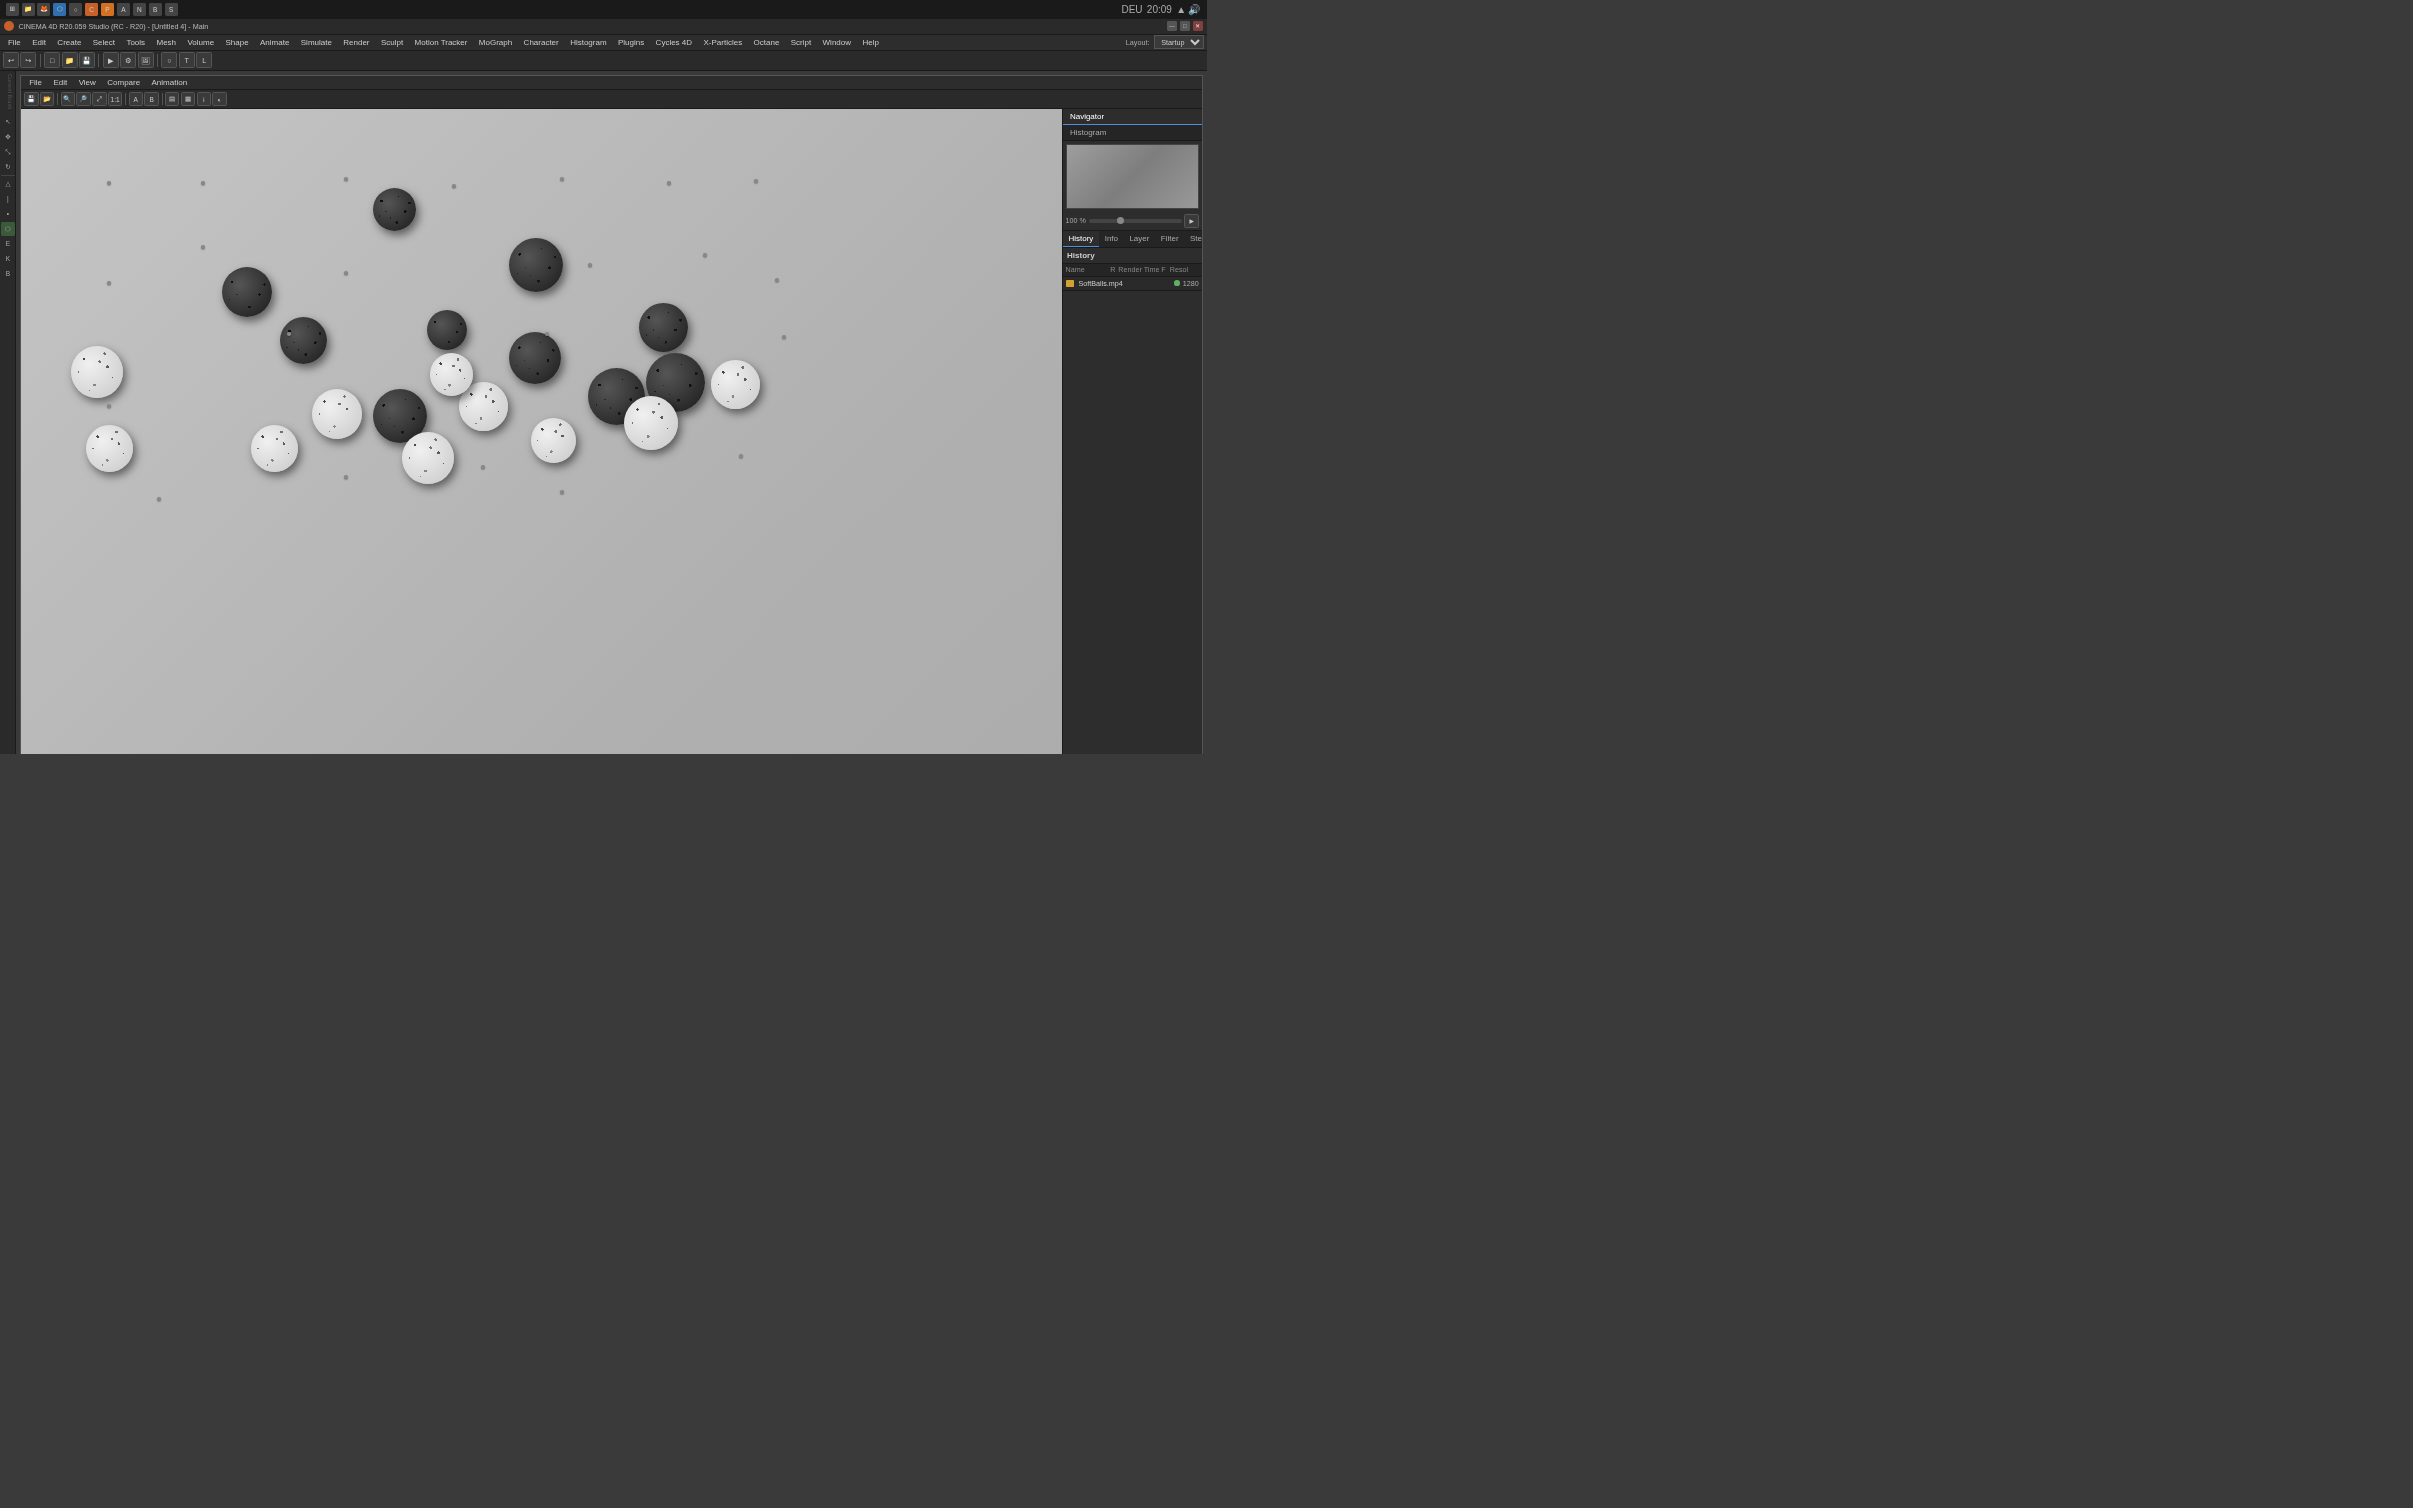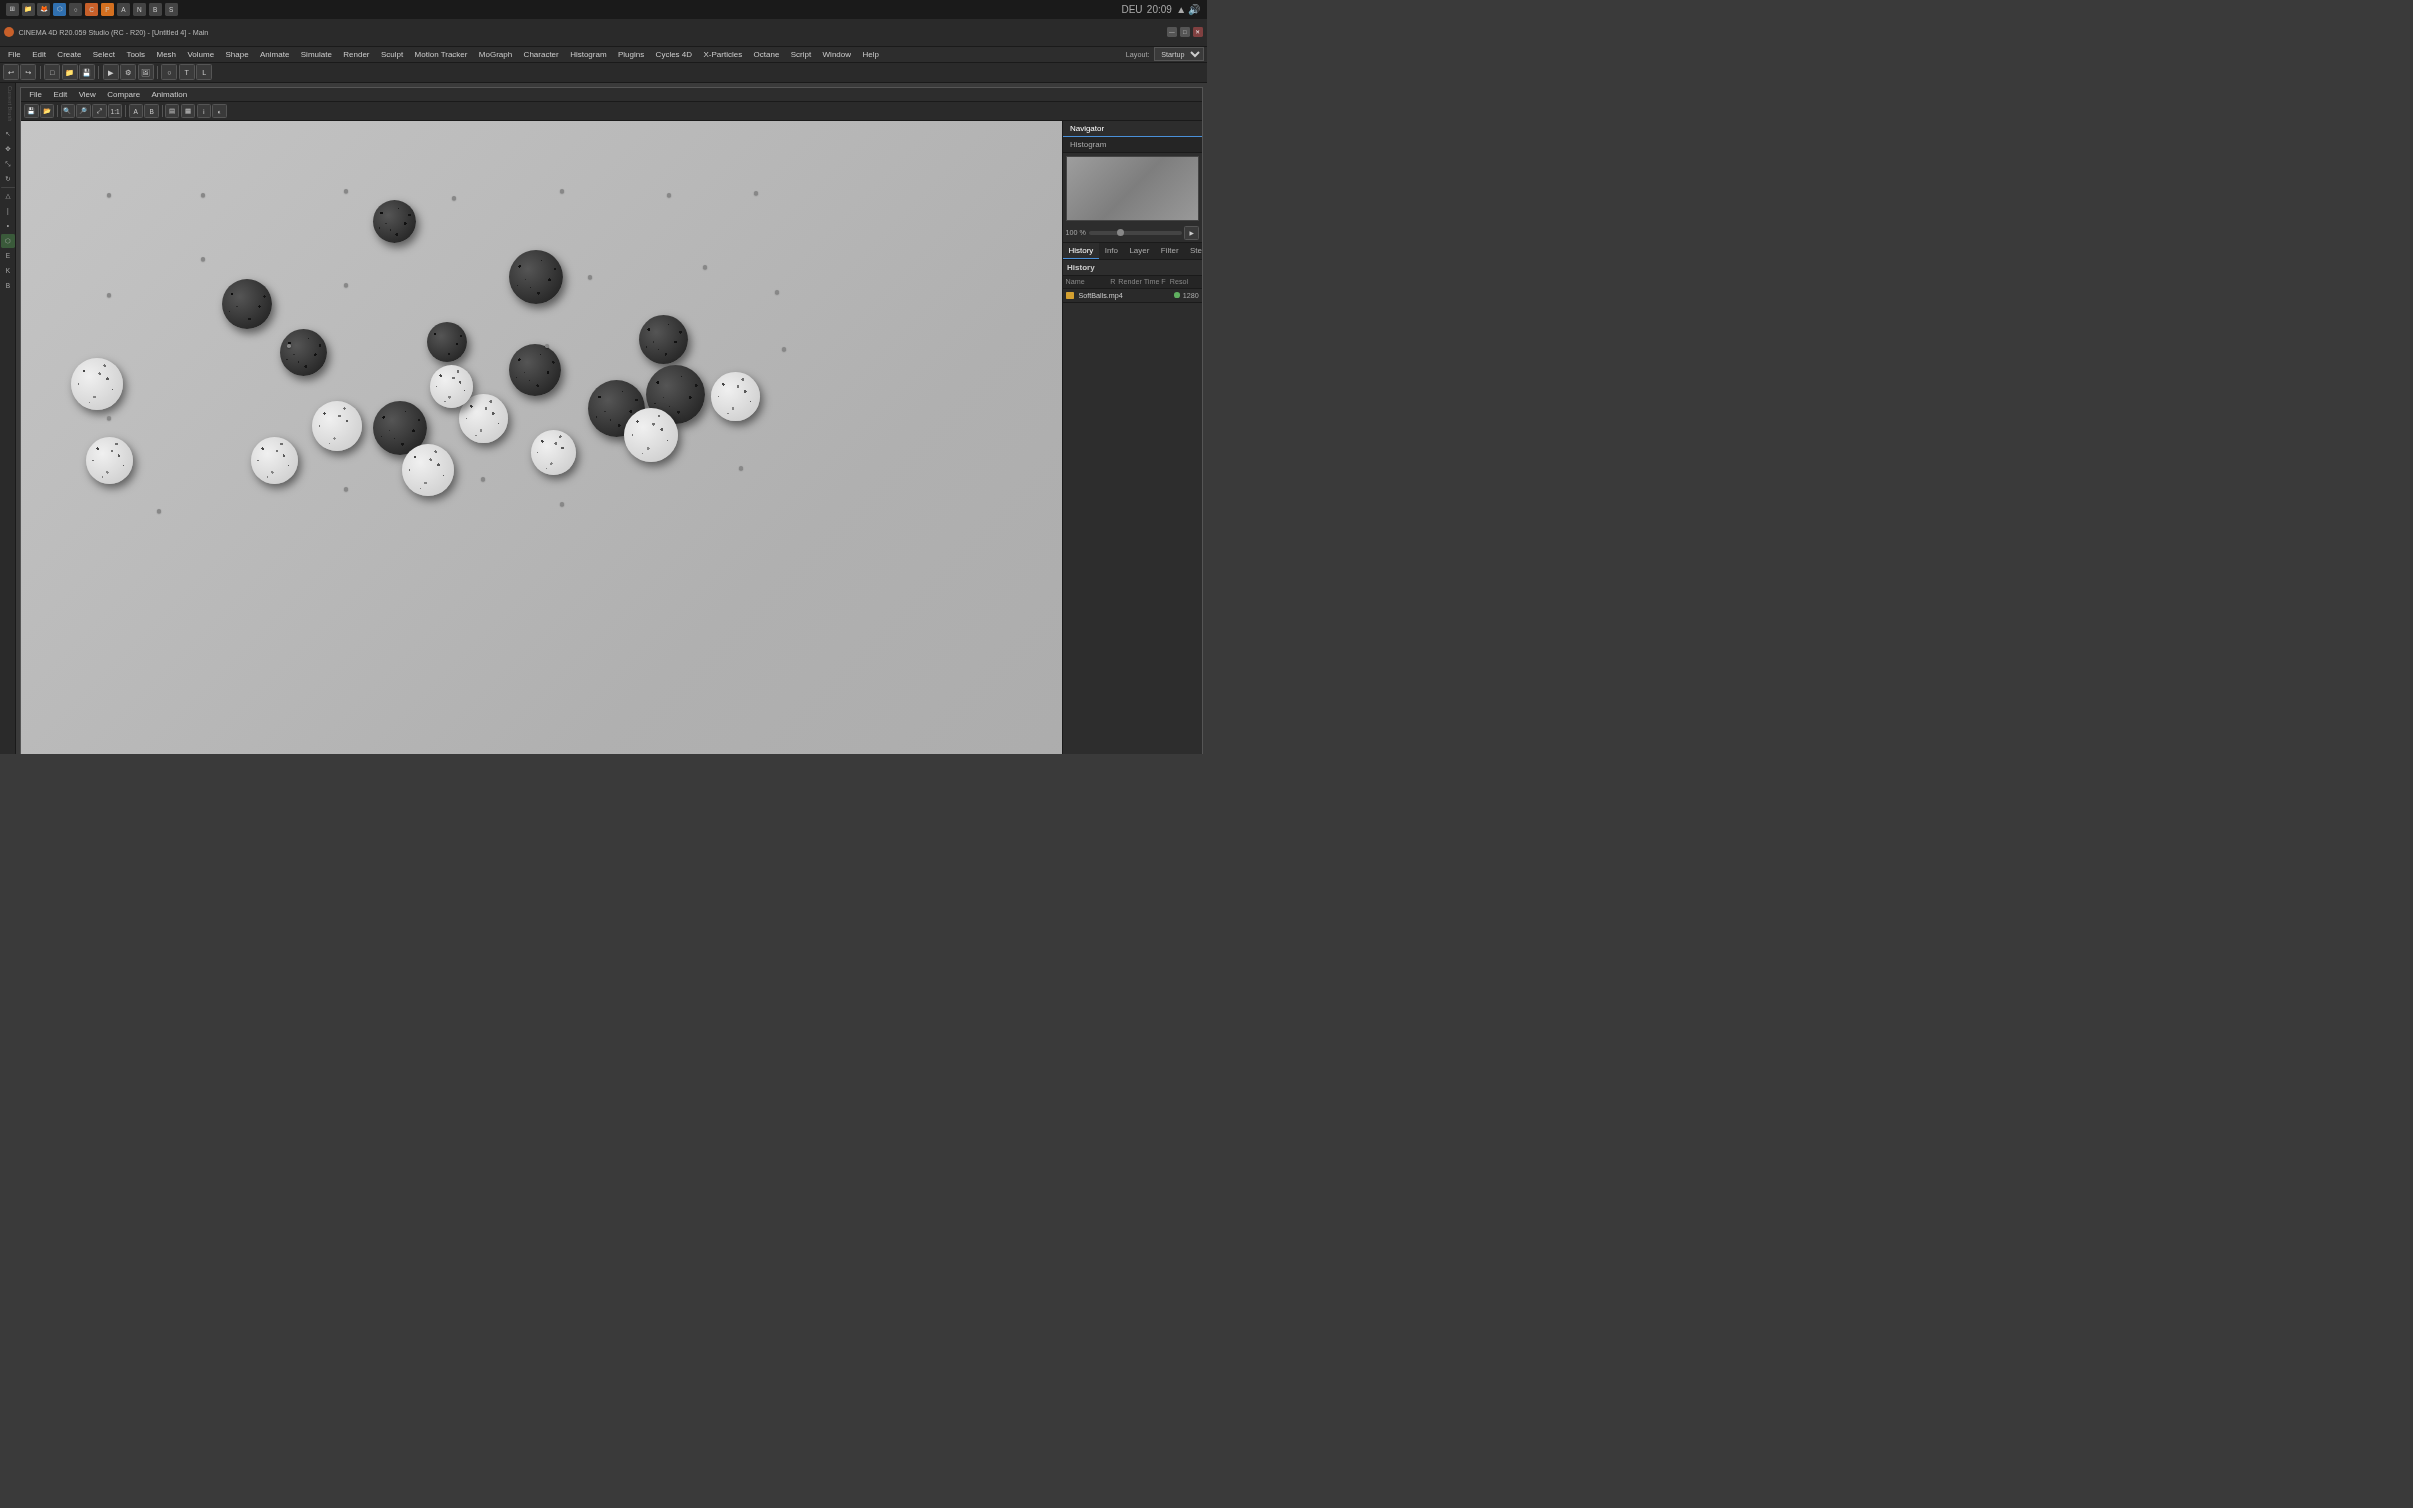--- a/index.html
+++ b/index.html
@@ -30,21 +30,21 @@
       border-radius: 1.4px;
       display: inline-flex; align-items: center; justify-content: center;
       font-size: 6.5px; color: #ccc;
     }
     .taskbar-icon.accent { background: #c8602a; }
     .taskbar-icon.blue { background: #3070b0; }
     .taskbar-icon.orange { background: #d47020; }
 
     
     #app-bar {
-      height: 28px;
+      height: 16px;
       background: #2a2a2a;
       display: flex;
       align-items: center;
       padding: 0 4.3px;
       font-size: 7.2px;
       color: #bbb;
       border-bottom: 0.7px solid #1a1a1a;
     }
     #app-bar .app-logo {
       width: 10px; height: 10px;

